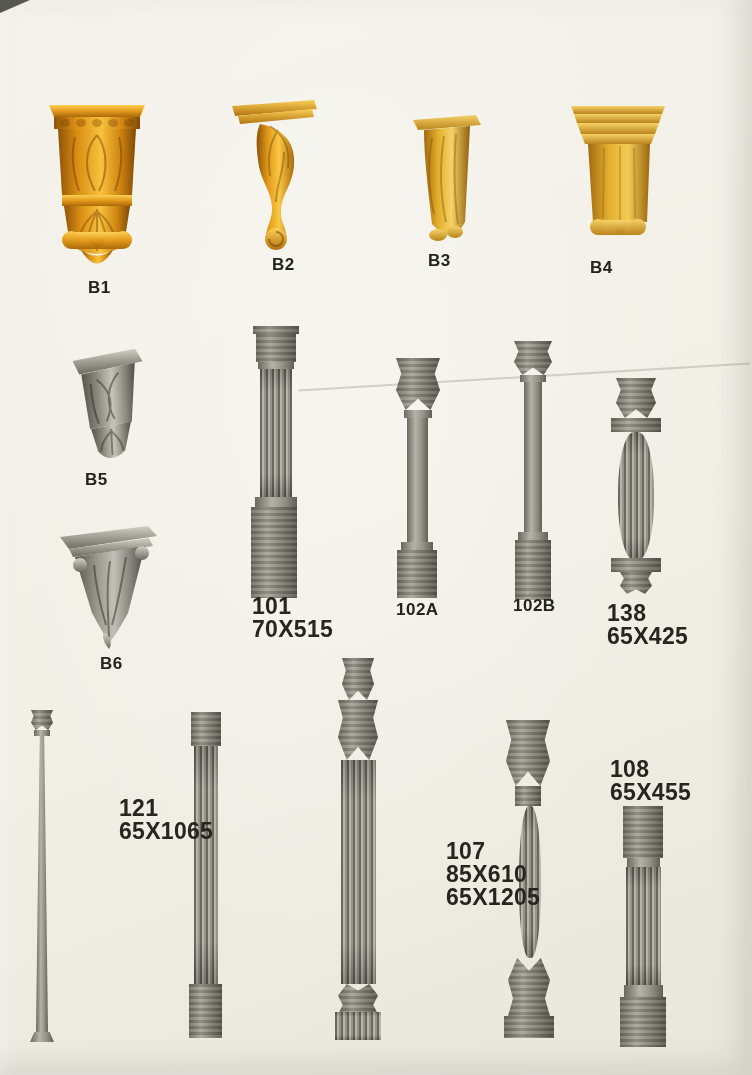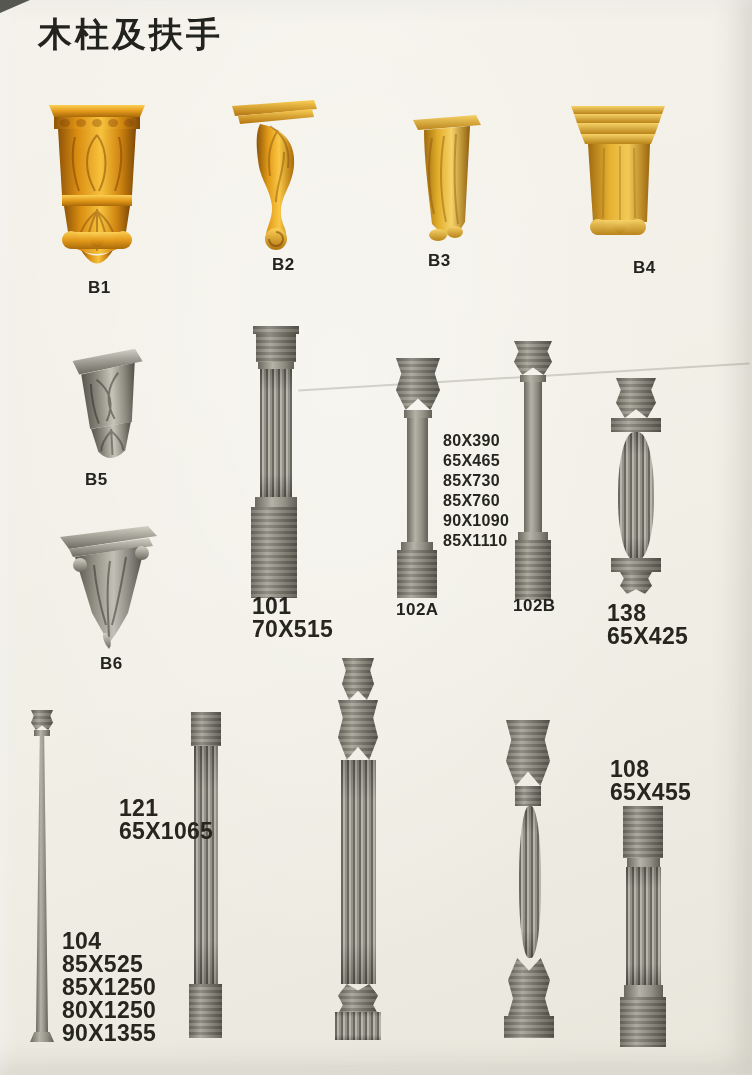--- a/index.html
+++ b/index.html
@@ -46,21 +46,20 @@
     background:rgba(116,114,104,.28);transform:rotate(-3.4deg);}
 </style>
 </head>
 <body>
 
 <div id="page">
 
   <div class="corner-mark"></div>
   <div class="scratch"></div>
 
-  <div class="title">木柱及扶手</div>
 
   <svg class="prod" style="left:45px;top:93px" width="105" height="190" viewBox="0 0 105 190">
     <defs>
       <linearGradient id="g1h" x1="0" y1="0" x2="1" y2="0">
         <stop offset="0" stop-color="#8f5408"></stop>
           <stop offset=".25" stop-color="#da8e12"></stop>
         <stop offset=".55" stop-color="#f7c23c"></stop>
           <stop offset=".8" stop-color="#cf8410"></stop>
         <stop offset="1" stop-color="#7e4a06"></stop>
       </linearGradient>
@@ -152,21 +151,21 @@
     <path d="M6,18 L94,18 L91,27 L9,27 Z" fill="url(#g4v)"></path>
     <path d="M9,27 L91,27 L87,38 L13,38 Z" fill="url(#g4v)"></path>
     <path d="M13,38 L87,38 L83,48 L17,48 Z" fill="url(#g4v)"></path>
     <path d="M20,48 L82,48 L79,126 L25,126 Z" fill="url(#g4h)"></path>
     <path d="M36,52 L35,122 M52,50 L52,124 M66,52 L67,122" stroke="rgba(140,85,12,.3)" stroke-width="2" fill="none"></path>
     <rect x="24" y="124" width="52" height="15" rx="7.5" fill="url(#g4v)"></rect>
     <circle cx="30" cy="131" r="8" fill="url(#g4v)"></circle>
       <circle cx="52" cy="131" r="6" fill="url(#g4v)"></circle>
     <circle cx="70" cy="131" r="8" fill="url(#g4v)"></circle>
   </svg>
-  <div class="plabel" style="left:633px;top:258px">B4</div>
+  <div class="plabel" style="left:590px;top:258px">B4</div>
 
   <svg class="prod" style="left:68px;top:343px;transform:rotate(-3deg)" width="85" height="128" viewBox="0 0 85 128">
     <defs>
       <linearGradient id="g5h" x1="0" y1="0" x2="1" y2="0">
         <stop offset="0" stop-color="#57554c"></stop>
           <stop offset=".3" stop-color="#8f8d82"></stop>
         <stop offset=".55" stop-color="#c6c4b9"></stop>
           <stop offset=".8" stop-color="#8a887d"></stop>
         <stop offset="1" stop-color="#504e46"></stop>
       </linearGradient>
@@ -223,28 +222,20 @@
 
   <div class="prod">
     <div class="part carved clip-leaf" style="left:396px;top:358px;width:44px;height:52px"></div>
     <div class="part smooth" style="left:404px;top:410px;width:28px;height:8px"></div>
     <div class="part smooth" style="left:407px;top:418px;width:21px;height:124px"></div>
     <div class="part smooth" style="left:401px;top:542px;width:32px;height:8px"></div>
     <div class="part carved" style="left:397px;top:550px;width:40px;height:48px"></div>
   </div>
   <div class="plabel" style="left:396px;top:600px">102A</div>
 
-  <div class="sizes tight" style="left:443px;top:431px">
-    <div>80X390</div>
-    <div>65X465</div>
-    <div>85X730</div>
-    <div>85X760</div>
-    <div>90X1090</div>
-    <div>85X1110</div>
-  </div>
 
   <div class="prod">
     <div class="part carved clip-leaf" style="left:514px;top:341px;width:38px;height:34px"></div>
     <div class="part smooth" style="left:520px;top:375px;width:26px;height:7px"></div>
     <div class="part smooth" style="left:524px;top:382px;width:18px;height:150px"></div>
     <div class="part smooth" style="left:518px;top:532px;width:30px;height:8px"></div>
     <div class="part carved" style="left:515px;top:540px;width:36px;height:60px"></div>
   </div>
   <div class="plabel" style="left:513px;top:596px">102B</div>
 
@@ -259,27 +250,20 @@
     <div>138</div>
     <div>65X425</div>
   </div>
 
   <div class="prod">
     <div class="part carved clip-leaf" style="left:31px;top:710px;width:22px;height:20px"></div>
     <div class="part smooth" style="left:34px;top:730px;width:16px;height:6px"></div>
     <div class="part smooth clip-taper" style="left:36px;top:736px;width:12px;height:296px"></div>
     <div class="part smooth clip-flare" style="left:30px;top:1032px;width:24px;height:10px"></div>
   </div>
-  <div class="sizes" style="left:62px;top:930px">
-    <div>104</div>
-    <div>85X525</div>
-    <div>85X1250</div>
-    <div>80X1250</div>
-    <div>90X1355</div>
-  </div>
 
   <div class="prod">
     <div class="part carved" style="left:191px;top:712px;width:30px;height:34px"></div>
     <div class="part flute" style="left:194px;top:746px;width:24px;height:238px"></div>
     <div class="part carved" style="left:189px;top:984px;width:33px;height:54px"></div>
   </div>
   <div class="sizes" style="left:119px;top:797px">
     <div>121</div>
     <div>65X1065</div>
   </div>
@@ -292,20 +276,25 @@
     <div class="part flute" style="left:335px;top:1012px;width:46px;height:28px"></div>
   </div>
 
   <div class="prod">
     <div class="part carved clip-leaf" style="left:506px;top:720px;width:44px;height:66px"></div>
     <div class="part carved" style="left:515px;top:786px;width:26px;height:20px"></div>
     <div class="part flute" style="left:519px;top:806px;width:22px;height:152px;border-radius:10px/70px"></div>
     <div class="part carved clip-leaf-up" style="left:508px;top:958px;width:42px;height:58px"></div>
     <div class="part carved" style="left:504px;top:1016px;width:50px;height:22px"></div>
   </div>
+  <div class="sizes" style="left:446px;top:840px">
+    <div>107</div>
+    <div>85X610</div>
+    <div>65X1205</div>
+  </div>
 
   <div class="prod">
     <div class="part carved" style="left:623px;top:806px;width:40px;height:52px"></div>
     <div class="part smooth" style="left:627px;top:858px;width:33px;height:9px"></div>
     <div class="part flute" style="left:626px;top:867px;width:35px;height:118px"></div>
     <div class="part smooth" style="left:624px;top:985px;width:39px;height:12px"></div>
     <div class="part carved" style="left:620px;top:997px;width:46px;height:50px"></div>
   </div>
   <div class="sizes" style="left:610px;top:758px">
     <div>108</div>

